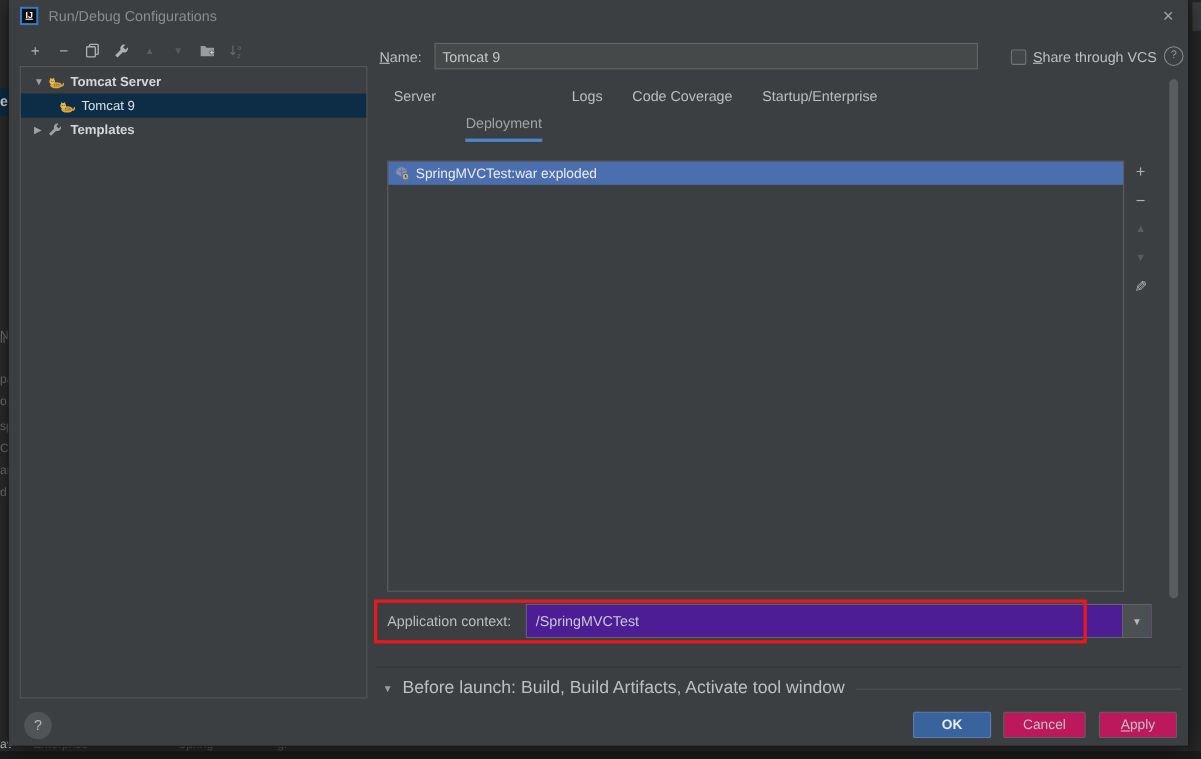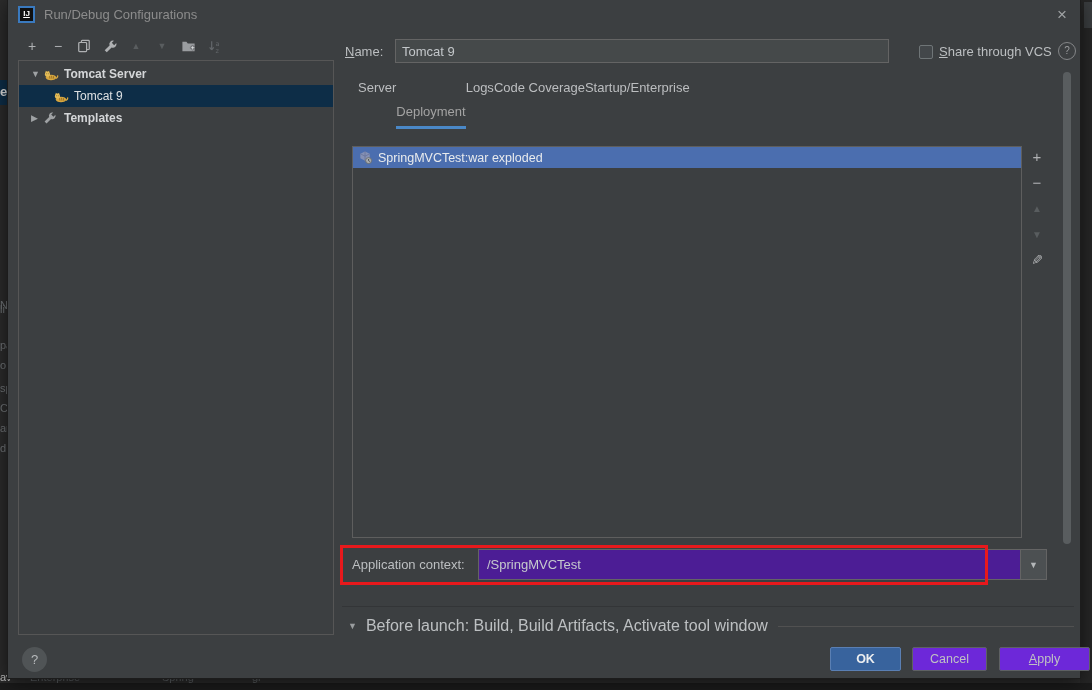--- a/index.html
+++ b/index.html
@@ -60,21 +60,21 @@
     border:1px solid #646464;color:#c3c7ca;font-size:13px;padding:0 6px;
     font-family:"Liberation Sans","DejaVu Sans",sans-serif;outline:none;}
   .share-box{left:911px;top:45px;width:12px;height:12px;background:#43474a;
     border:1px solid #6f7577;border-radius:2px;cursor:pointer;}
   .share-label{left:931px;top:44px;color:#bcbfc1;font-size:13px;cursor:pointer;}
   .help-circ{width:16px;height:16px;border:1px solid #848688;border-radius:50%;
     color:#9a9c9e;font-size:10px;text-align:center;line-height:16px;cursor:pointer;}
   .share-help{left:1050px;top:42px;}
 
   
-  .tabs{left:350px;top:80px;display:flex;}
+  .tabs{left:350px;top:80px;display:flex;gap:27px;}
   .tab{padding-bottom:7px;color:#bcbec0;font-size:13px;cursor:pointer;border-bottom:3px solid transparent;}
   .tab.selected{color:#a3a3a3;border-bottom:3px solid #4a88c7;margin-top:24px;}
 
   
   .vp-bottom-line{left:334px;top:606px;width:732px;height:1px;background:#333537;}
   .scroll-thumb{left:1055px;top:72px;width:8px;height:472px;background:#595d5f;border-radius:4px;}
 
   
   .group-row{left:344px;top:119px;width:694px;display:flex;align-items:center;}
   .group-row .g-lbl{color:#c3c6c8;font-size:12.5px;white-space:nowrap;}
@@ -108,23 +108,23 @@
   .bl-arrow{color:#9a9d9f;font-size:9px;margin-right:9px;cursor:pointer;}
   .bl-text{color:#bdc0c2;font-size:16px;white-space:nowrap;}
   .bl-sep{flex:1;height:1px;background:#515151;margin-left:10px;}
 
   
   .help-btn{left:14px;top:647px;width:25px;height:25px;background:#505456;border-radius:50%;
     color:#b7babc;font-size:13px;text-align:center;line-height:25px;cursor:pointer;}
   .btn{top:647px;height:24px;box-sizing:border-box;text-align:center;line-height:22px;
     font-size:12.5px;border-radius:2px;cursor:pointer;}
   .btn-ok{left:822px;width:71px;background:#38639d;border:1px solid #5a7fb3;color:#ebedef;font-weight:bold;}
-  .btn-plain{background:#6d28d9;border:1px solid #5e6163;color:#bfc1c3;}
+  .btn-plain{background:#be185d;border:1px solid #5e6163;color:#bfc1c3;}
   .btn-cancel{left:904px;width:75px;}
-  .btn-apply{left:991px;width:91px;}
+  .btn-apply{left:991px;width:71px;}
 
   svg{display:block;}
 </style>
 </head>
 <body>
 
 <div class="abs bg-right-strip"></div>
 <div class="abs bg-right-chip"></div>
 <div class="abs bg-left-sel"><span>e</span></div>
 <div class="abs bg-frag" style="top:298px;">NI</div>

